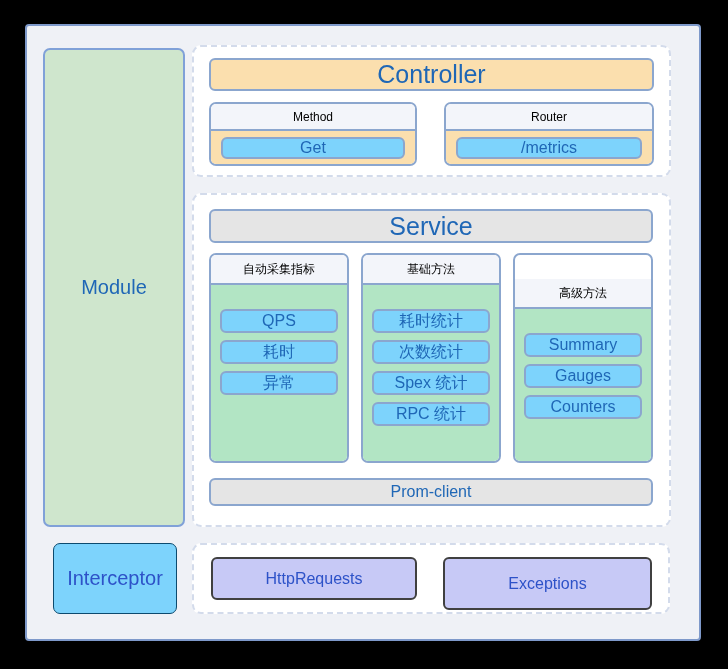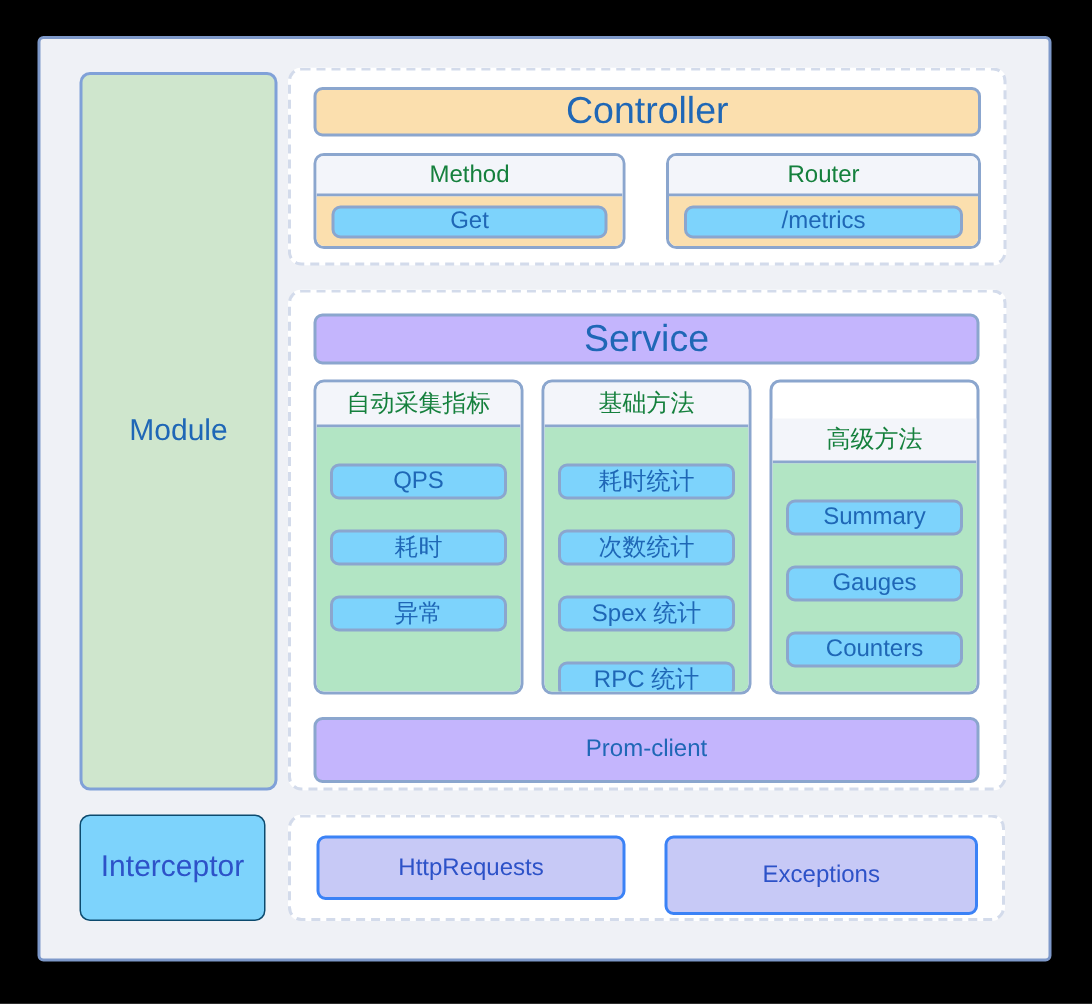--- a/index.html
+++ b/index.html
@@ -15,49 +15,49 @@
   .green-sage{background:#cfe6cd;border:2px solid #80a1d8;color:#1f67b6;}
   .purple{background:#7dd3fc;border:1px solid #0c4a6e;color:#2d52c8;}
 
   
   .group{background:#ffffff;border:2px dashed #d3dbeb;border-radius:9px;}
 
   
   .bar{display:flex;align-items:center;justify-content:center;border-radius:6px;
        border:2px solid #8ba6ce;font-size:25px;color:#1f67b6;}
   .bar.orange{background:#fbdfae;}
-  .bar.mint{background:#c4b5fd;}
+  .bar.mint{background:#e5e5e5;}
   .bar.small{font-size:16px;}
 
   
   .stack{border:2px solid #8ba6ce;border-radius:7px;overflow:hidden;
          display:flex;flex-direction:column;background:#fff;}
   .stack .hd{flex:0 0 auto;display:flex;align-items:center;justify-content:center;
              background:#f3f5fa;border-bottom:2px solid #8ba6ce;
-             font-size:16px;color:#15803d;}
+             font-size:12px;color:#000000;}
   .stack .bd{flex:1 1 auto;}
   .bd.orange{background:#fbdfae;display:flex;align-items:center;justify-content:center;padding:0 10px;}
-  .bd.mint{background:#b2e5c4;padding-top:24px;display:flex;flex-direction:column;gap:20px;}
+  .bd.mint{background:#b2e5c4;padding-top:24px;display:flex;flex-direction:column;gap:7px;}
 
   .pill{display:flex;align-items:center;justify-content:center;box-sizing:border-box;
         background:#7dd3fc;border:2px solid #8ba6ce;border-radius:6px;
         font-size:16px;color:#1f67b6;}
   .pill.wide{width:100%;height:22px;}
   .pill.item{height:24px;margin:0 9px;flex:0 0 auto;}
 
   .purple-box{display:flex;align-items:center;justify-content:center;border-radius:6px;
-              background:#c7c9f6;border:2px solid #3b82f6;font-size:16px;color:#2d52c8;}
+              background:#c7c9f6;border:2px solid #404040;font-size:16px;color:#2d52c8;}
 </style>
 </head>
 <body>
 
 <div id="stage">
   <div class="card">
 
-    <div class="abs big-block green-sage" style="left:26px;top:22px;width:132px;height:479px;">
+    <div class="abs big-block green-sage" style="left:16px;top:22px;width:142px;height:479px;">
       <span>Module</span>
     </div>
 
     <div class="abs big-block purple" style="left:26px;top:517px;width:124px;height:71px;">
       <span>Interceptor</span>
     </div>
 
     <div class="abs group" style="left:165px;top:19px;width:479px;height:132px;">
       <div class="abs bar orange" style="left:15px;top:11px;width:445px;height:33px;">
         <span>Controller</span>
@@ -128,21 +128,21 @@
           </div>
           <div class="pill item">
             <span>Gauges</span>
           </div>
           <div class="pill item">
             <span>Counters</span>
           </div>
         </div>
       </div>
 
-      <div class="abs bar mint small" style="left:15px;top:283px;width:444px;height:44px;">
+      <div class="abs bar mint small" style="left:15px;top:283px;width:444px;height:28px;">
         <span>Prom-client</span>
       </div>
     </div>
 
     <div class="abs group" style="left:165px;top:517px;width:478px;height:71px;">
       <div class="abs purple-box" style="left:17px;top:12px;width:206px;height:43px;">
         <span>HttpRequests</span>
       </div>
       <div class="abs purple-box" style="left:249px;top:12px;width:209px;height:53px;">
         <span>Exceptions</span>

